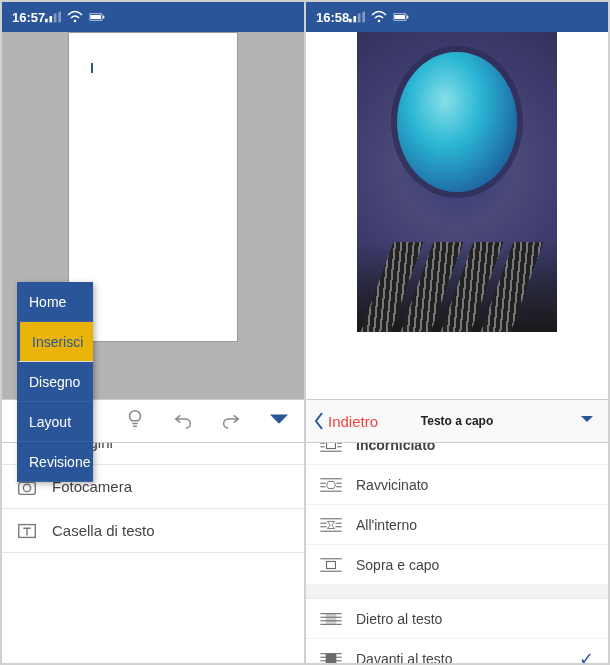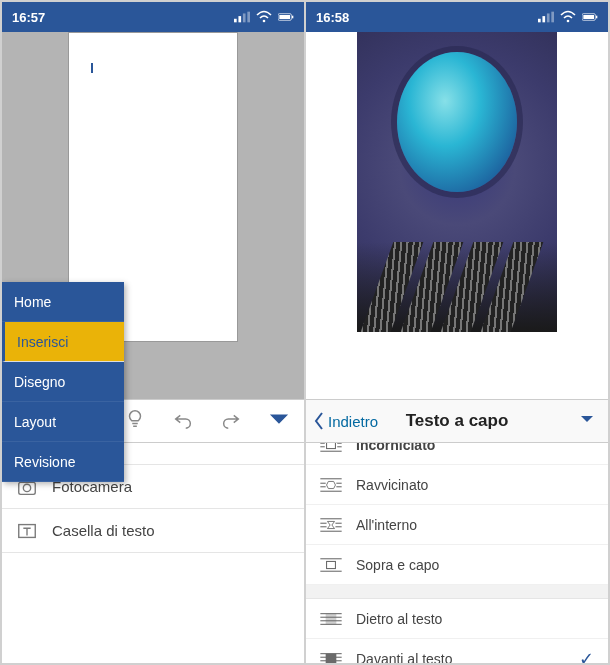--- a/index.html
+++ b/index.html
@@ -1,58 +1,58 @@
 <!DOCTYPE html>
 <html><head>
 <meta charset="utf-8">
 <style>
   * { margin: 0; padding: 0; box-sizing: border-box; font-family: -apple-system, "Helvetica Neue", Arial, sans-serif; }
   body { background: #fff; width: 610px; height: 665px; display: flex; border: 2px solid #d0d0d0; }
   .screen { position: relative; flex: 1; height: 100%; overflow: hidden; background: #fff; }
   .screen + .screen { border-left: 2px solid #d0d0d0; }
 
   
-  .statusbar { height: 30px; background: #2a5699; color: #fff; display: flex; align-items: center; justify-content: space-between; padding: 0 10px; font-size: 13px; font-weight: 600; }
+  .statusbar { height: 30px; background: #2a5699; color: #fff; display: flex; align-items: center; padding: 0 10px; font-size: 13px; font-weight: 600; }
   .status-icons { display: flex; gap: 6px; align-items: center; }
   .status-icons svg { width: 16px; height: 14px; fill: #fff; }
 
   
   .doc-canvas { position: absolute; top: 30px; bottom: 0; left: 0; right: 0; background: #b4b4b4; display: flex; justify-content: center; }
   .doc-page   { width: 170px; height: 310px; margin-top: 0; background: #fff; border: 1px solid #999; position: relative; }
   .cursor     { position: absolute; top: 30px; left: 22px; width: 2px; height: 10px; background: #2a5699; }
 
   .app-toolbar { position: absolute; left: 0; right: 0; top: 397px; height: 44px; background: #fff; border-top: 1px solid #ccc; border-bottom: 1px solid #ccc; display: flex; align-items: center; justify-content: flex-end; gap: 26px; padding-right: 14px; }
   .app-toolbar svg { width: 22px; height: 22px; stroke: #888; fill: none; stroke-width: 1.6; }
   .app-toolbar .dropdown svg { stroke: #2a5699; fill: #2a5699; }
 
   .tool-list { position: absolute; left: 0; right: 0; top: 441px; bottom: 0; background: #fff; overflow: hidden; }
   .tool-item { height: 44px; display: flex; align-items: center; padding: 0 14px; border-bottom: 1px solid #e5e5e5; font-size: 15px; color: #444; gap: 14px; }
   .tool-item svg { width: 22px; height: 22px; stroke: #7a7a7a; fill: none; stroke-width: 1.5; }
   .tool-item.clipped { margin-top: -22px; } 
 
   
-  .ribbon-menu { position: absolute; top: 280px; left: 0; width: 122px; background: #2a5699; box-shadow: 2px 2px 6px rgba(0,0,0,0.3); z-index: 10; }
+  .ribbon-menu { position: absolute; top: 280px; left: 15px; width: 76px; background: #2a5699; box-shadow: 2px 2px 6px rgba(0,0,0,0.3); z-index: 10; }
   .ribbon-item { height: 40px; display: flex; align-items: center; padding: 0 12px; color: #fff; font-size: 14px; border-bottom: 1px solid rgba(255,255,255,0.08); }
   .ribbon-item.selected { background: #eab308; color: #2a5699; border-left: 3px solid #2a5699; border-bottom-color: #ddd; }
 
   
   .doc-canvas2 { position: absolute; top: 30px; left: 0; right: 0; height: 367px; background: #fff; display: flex; justify-content: center; align-items: flex-start; }
   .photo { width: 200px; height: 300px; margin-top: 0; position: relative; overflow: hidden; }
   .photo .wall    { position:absolute; inset:0; background: radial-gradient(circle at 50% 45%, #3d3d7a 8%, #4a4978 30%, #3c3b6c 60%, #2f2e55 100%); }
   .photo .oval    { position:absolute; top:20px; left:40px; width:120px; height:140px; border-radius:50%; background: radial-gradient(ellipse at 40% 35%, #87e0e8 0%, #2ab6d4 35%, #1c5e9c 80%); box-shadow: 0 0 0 6px rgba(40,40,80,0.6); }
   .photo .esc     { position:absolute; bottom:0; left:0; right:0; height:90px; background: linear-gradient(180deg, rgba(0,0,0,0) 0%, #1a1a1a 100%); }
   .photo .escrail { position:absolute; bottom:0; left:20px; width:30px; height:90px; background: repeating-linear-gradient(75deg, #777 0 2px, #222 2px 6px); transform: skewX(-20deg); }
   .photo .escrail.r2 { left:60px; }
   .photo .escrail.r3 { left:100px; }
   .photo .escrail.r4 { left:140px; }
 
   .panel-header { position: absolute; top: 397px; left: 0; right: 0; height: 44px; background: #f9f9f9; border-top:1px solid #ccc; border-bottom:1px solid #ccc; display:flex; align-items:center; justify-content:center; }
-  .panel-header .back { position:absolute; left:6px; display:flex; align-items:center; color:#0369a1; font-size:15px; gap:2px; }
+  .panel-header .back { position:absolute; left:6px; display:flex; align-items:center; color:#ef4444; font-size:15px; gap:2px; }
   .panel-header .back svg { width:14px; height:20px; stroke:#2a5699; fill:none; stroke-width:2; }
-  .panel-header .title { font-weight:600; font-size:17px; color:#222; }
+  .panel-header .title { font-weight:600; font-size:12px; color:#222; }
   .panel-header .drop { position:absolute; right:12px; }
   .panel-header .drop svg { width:18px; height:18px; fill:#2a5699; }
 
   .wrap-list { position:absolute; top:441px; bottom:0; left:0; right:0; background:#fff; overflow:hidden; }
   .wrap-item { height:40px; display:flex; align-items:center; padding:0 14px; font-size:14px; color:#444; gap:14px; border-bottom:1px solid #f0f0f0; }
   .wrap-item.clipped { margin-top:-18px;font-weight:bold; }
   .wrap-item .check { margin-left:auto; color:#2a5699; font-size:18px; }
   .wrap-item svg { width:22px; height:16px; }
   .wrap-sep { height:14px; background:#f2f2f2; border-bottom:1px solid #e5e5e5; }
 

